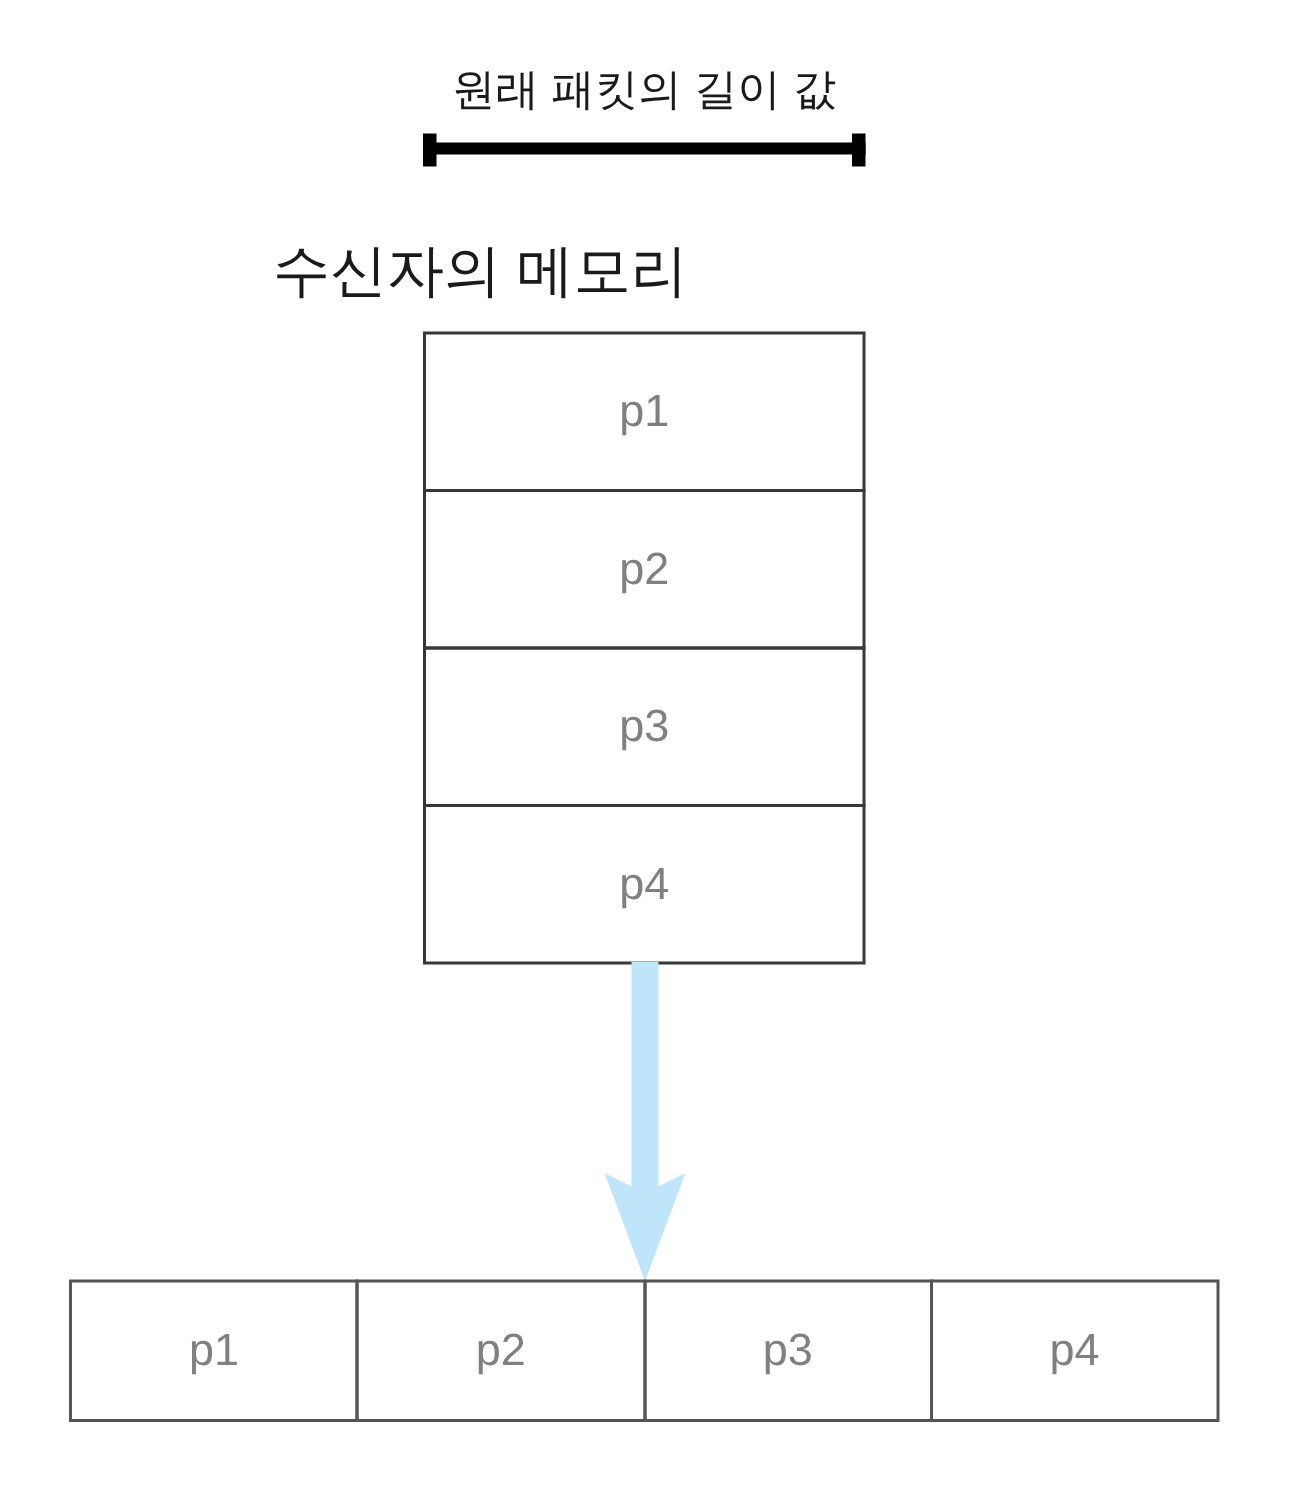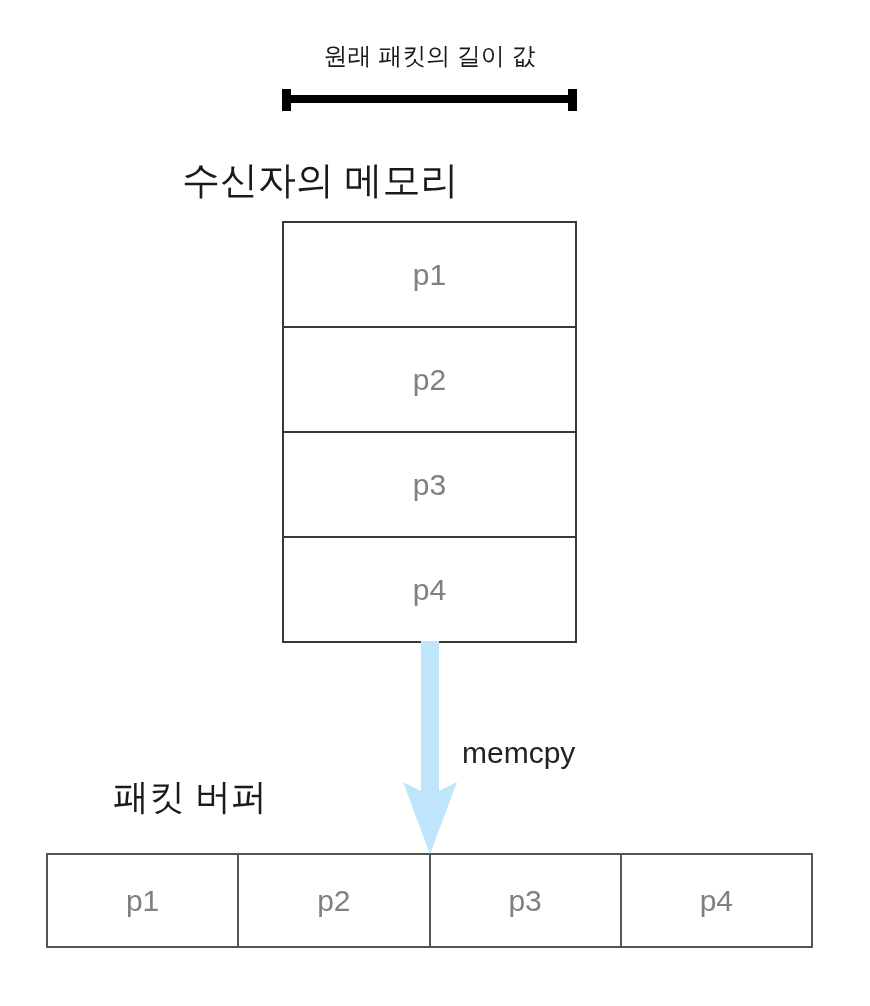--- a/index.html
+++ b/index.html
@@ -18,21 +18,21 @@
   .label {
     position: absolute;
     color: var(--label-text, #1a1a1a);
     white-space: nowrap;
   }
   .top-label {
     left: 182px;
     top: 40px;
     width: 495px;
     text-align: center;
-    font-size: 24px;
+    font-size: 29px;
   }
   .bracket-bar {
     position: absolute;
     left: 282px;
     top: 95px;
     width: 295px;
     height: 8px;
     background: var(--bracket, #000000);
   }
   .bracket-cap {
@@ -133,23 +133,21 @@
     <div class="mem-cell">p1</div>
     <div class="mem-cell">p2</div>
     <div class="mem-cell">p3</div>
     <div class="mem-cell">p4</div>
   </div>
 
   <svg class="memcpy-arrow" viewBox="0 0 60 213" xmlns="http://www.w3.org/2000/svg" aria-hidden="true">
     <polygon points="21,0 39,0 39,150 57,141 30,213 3,141 21,150" fill="currentColor"></polygon>
   </svg>
 
-  <div class="label memcpy-label">memcpy</div>
 
-  <div class="label buffer-title">패킷 버퍼</div>
 
   <div class="buffer-row">
     <div class="buf-cell">p1</div>
     <div class="buf-cell">p2</div>
     <div class="buf-cell">p3</div>
     <div class="buf-cell">p4</div>
   </div>
 
 </div>
 

